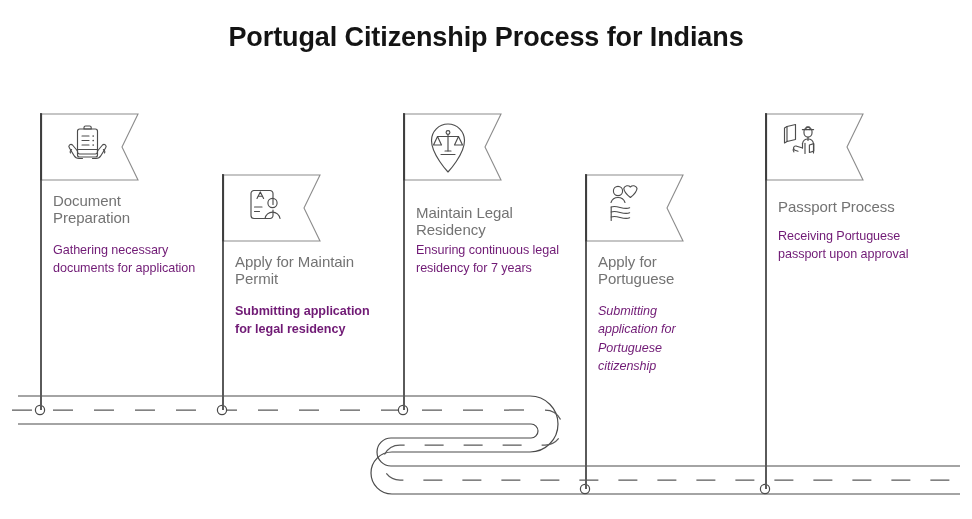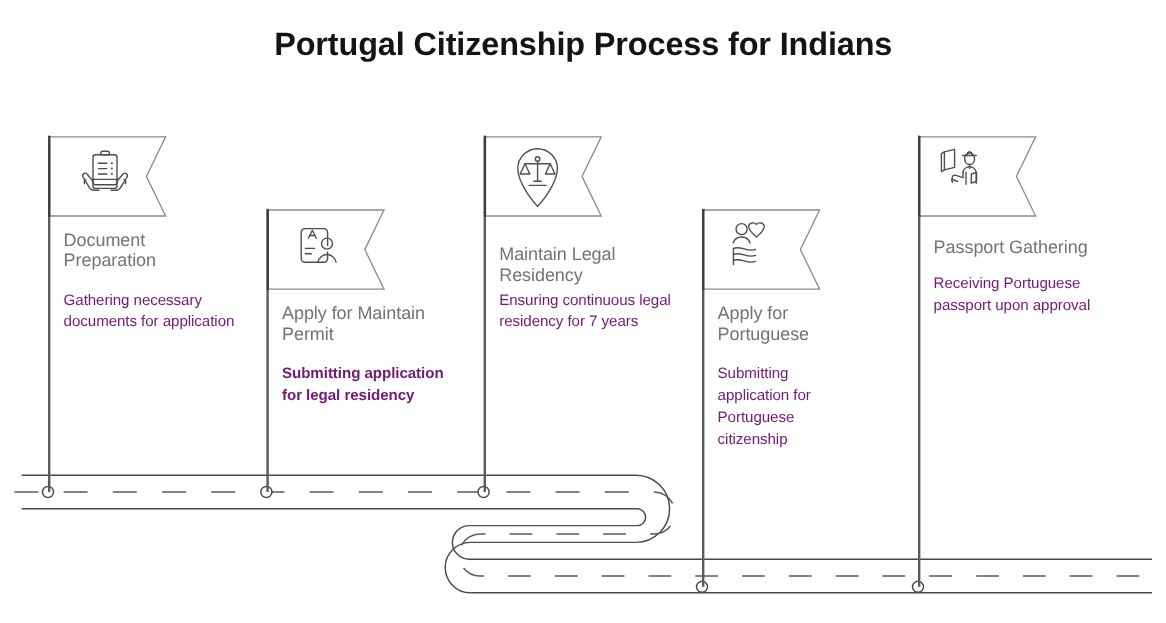--- a/index.html
+++ b/index.html
@@ -188,21 +188,21 @@
           <path d="M2,17.5 a7.4,7.4 0 0 1 14,0"></path>
           <path d="M28,3.2 a4,4 0 0 0 -6.6,-1.2 a4,4 0 0 0 -6.6,1.2 c0,4 6.6,9.3 6.6,9.3 S28,7.2 28,3.2 Z"></path>
           <path d="M2.2,22 C8,19.4 14.5,25.6 20.6,22.8"></path>
           <path d="M2.2,27 C8,24.4 14.5,30.6 20.6,27.8"></path>
           <path d="M2.2,32 C8,29.4 14.5,35.6 20.6,32.8"></path>
           <path d="M2.2,22 L2.2,35.5"></path>
         </g>
       </svg>
     </div>
     <div class="m-title" style="left:13px;top:80px;width:108px;">Apply for Portuguese</div>
-    <div class="m-desc" style="left:13px;top:128px;width:104px;">Submitting application for Portuguese citizenship</div>
+    <div class="m-desc" style="left:13px;top:128px;width:104px;font-style:italic;">Submitting application for Portuguese citizenship</div>
   </div>
 
   <div class="milestone" style="left:765px;top:113px;">
     <div class="pole" style="height:376px;"></div>
     <div class="banner">
       <svg viewBox="0 0 100 68" width="100" height="68" xmlns="http://www.w3.org/2000/svg">
         <path d="M1,1 L98,1 L82,34 L98,67 L1,67 Z" fill="#ffffff" stroke="#8c8c8c" stroke-width="1.1" stroke-linejoin="miter"></path>
         <line x1="1.1" y1="0.4" x2="1.1" y2="67.6" stroke="#3d3d3d" stroke-width="2"></line>
         <g fill="none" stroke="#4d4d4d" stroke-width="1.15" stroke-linecap="round" stroke-linejoin="round" transform="translate(18,10)">
           <path d="M4,3.5 L12.5,1.5 v15 L4,18.5 Z"></path>
@@ -213,17 +213,17 @@
           <path d="M25,14.4 v3"></path>
           <path d="M19.5,20.5 a5.6,5.6 0 0 1 11,0 v9.5"></path>
           <path d="M19.5,20.5 v4.5"></path>
           <path d="M19.5,25 L13,23 a2.2,2.2 0 0 0 -2.4,1.6 a2.2,2.2 0 0 0 1.4,2.6 l3,1"></path>
           <path d="M10.7,25.4 a2.6,2.6 0 0 0 0.2,3.4"></path>
           <path d="M22,20.4 L22,30.5"></path>
           <path d="M26.4,22 L30.8,20.6 v7.5 l-4.4,1.4 Z"></path>
         </g>
       </svg>
     </div>
-    <div class="m-title" style="left:13px;top:86px;width:170px;">Passport Gathering</div>
+    <div class="m-title" style="left:13px;top:86px;width:170px;">Passport Process</div>
     <div class="m-desc" style="left:13px;top:114px;width:152px;">Receiving Portuguese passport upon approval</div>
   </div>
 
 </div>
 
 </body></html>

